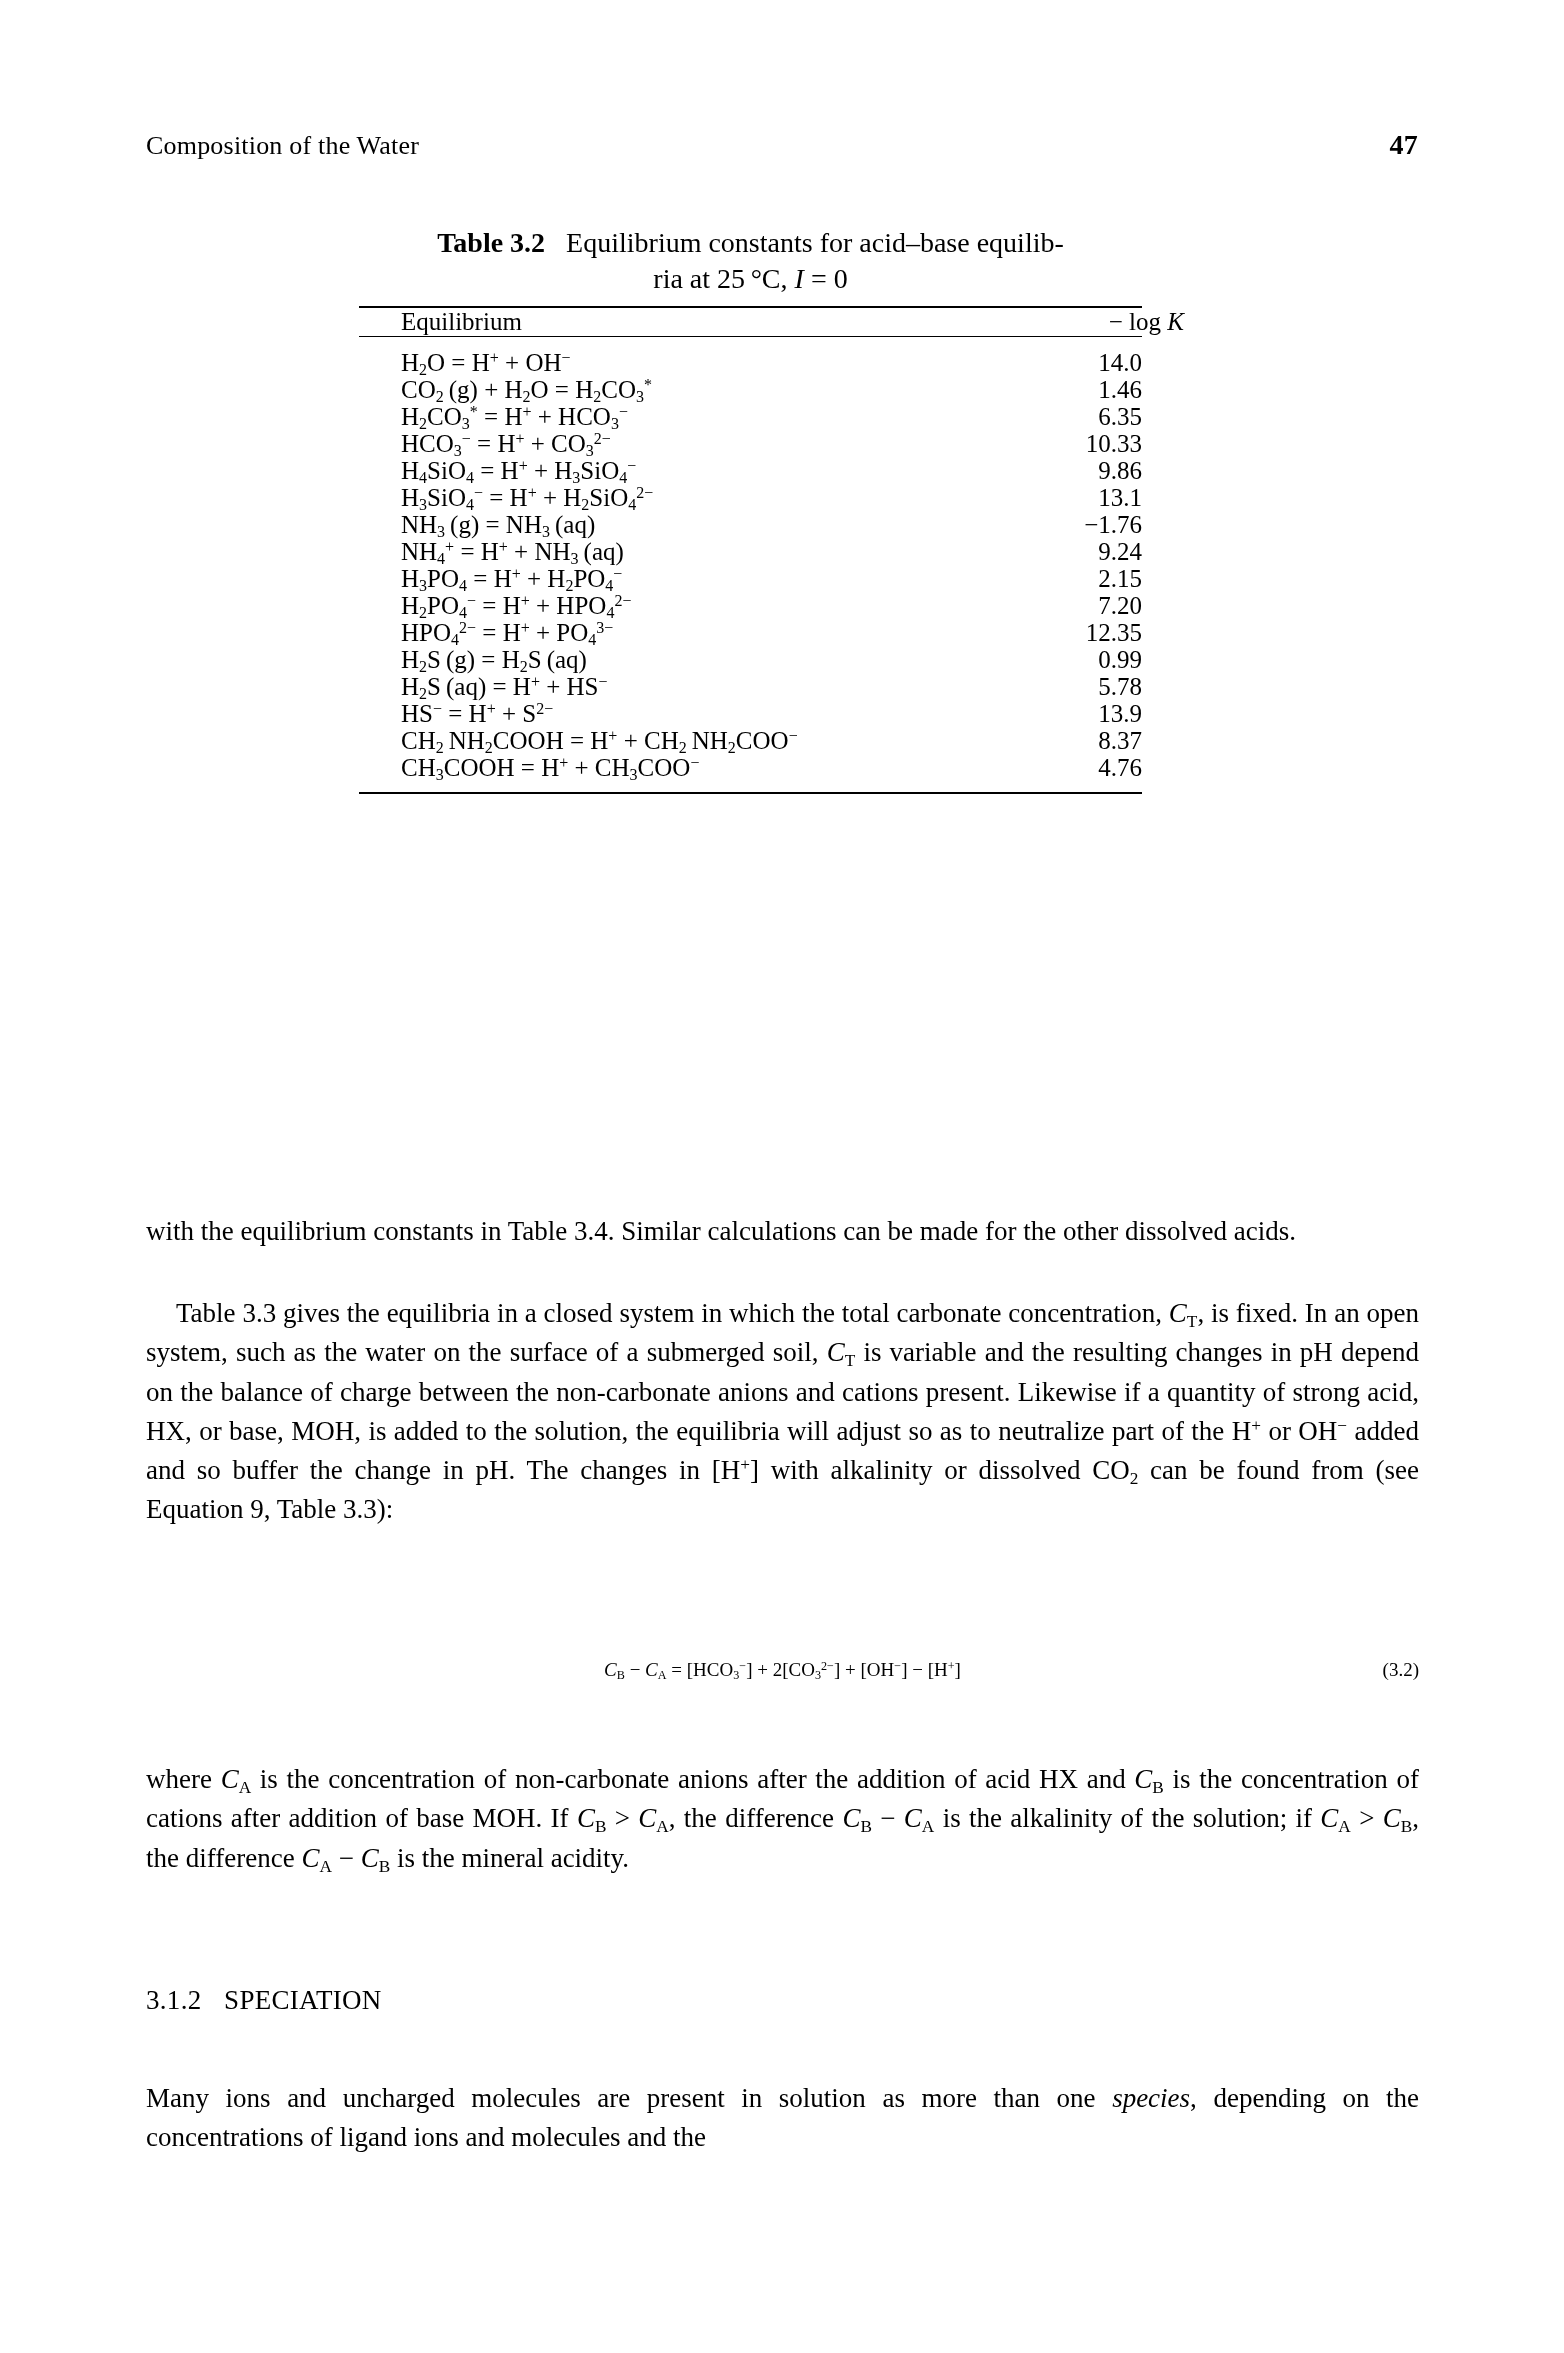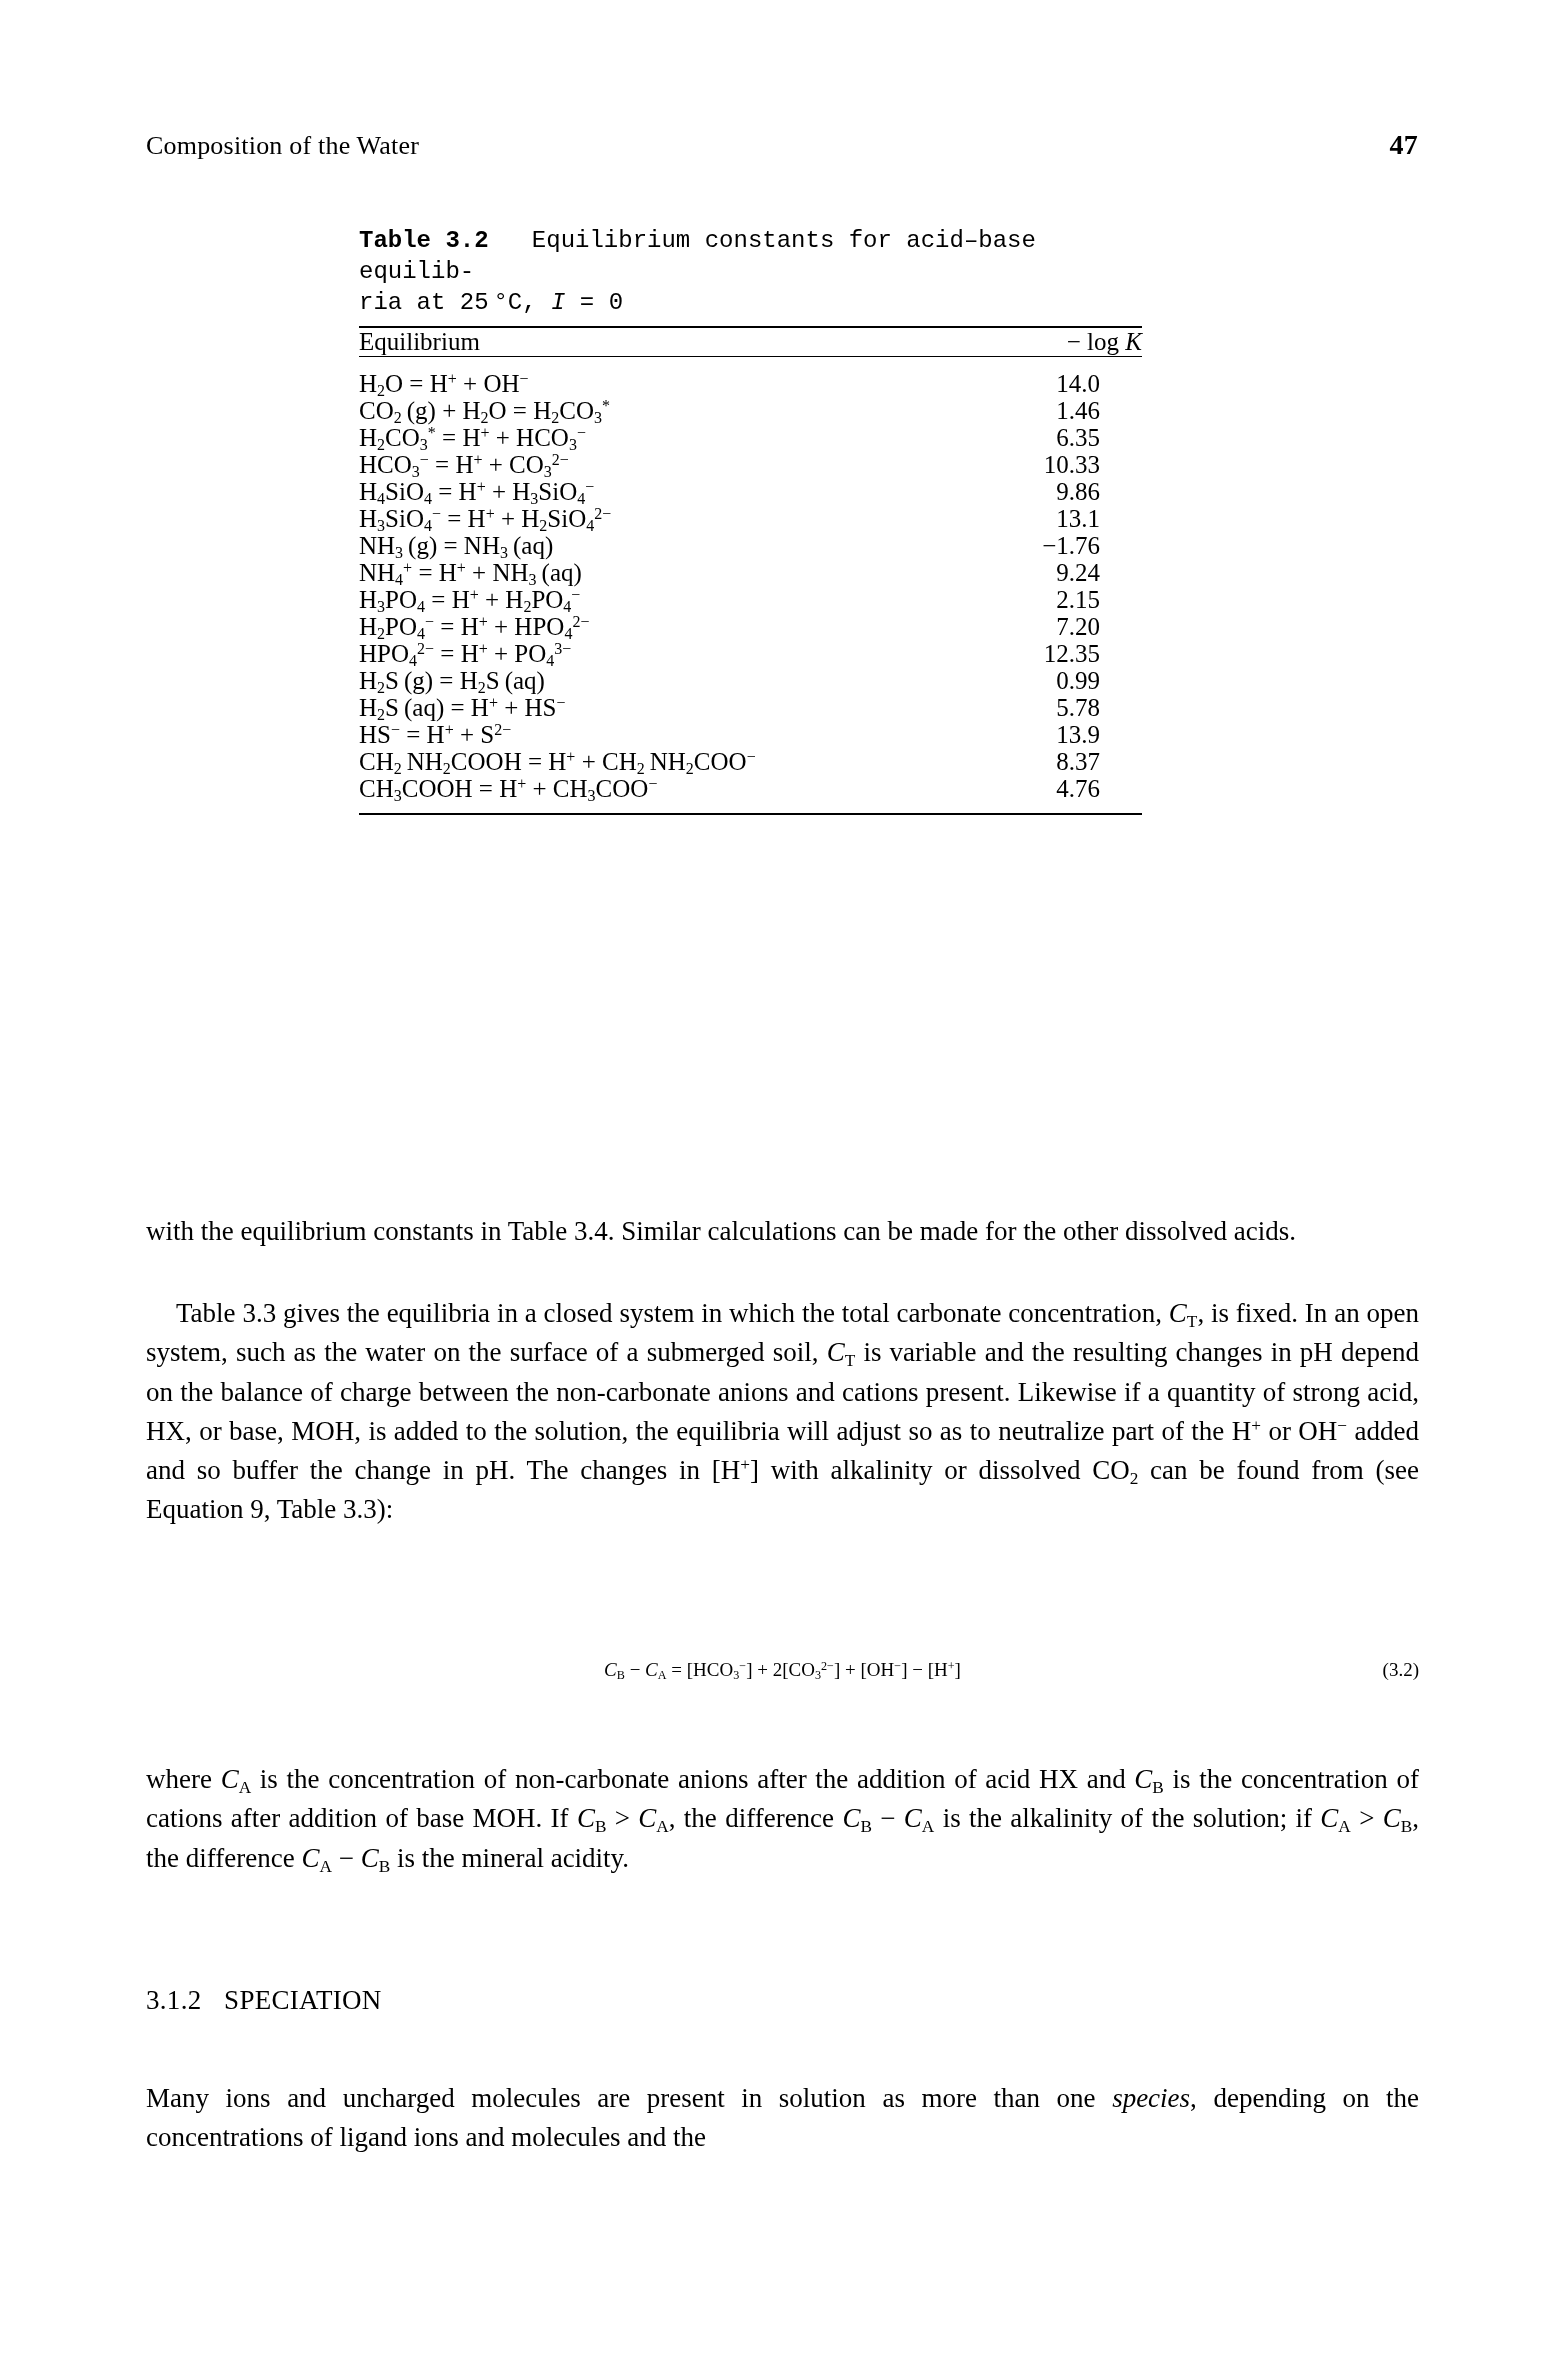--- a/index.html
+++ b/index.html
@@ -40,41 +40,41 @@
   }
 
   
   .table-block {
     position: absolute;
     left: 359px;
     top: 225px;
     width: 783px;
   }
   .tbl-caption {
-    font-size: 24px;
+    font-size: 28px;
     line-height: 1.30;
     margin-bottom: 7.8px;
-    text-align: left;
-    font-family: Liberation Mono, monospace;
+    text-align: center;
   }
   .tbl-caption .lbl {
     font-weight: bold;
   }
   .rule-thick {
     border-top: 2.8px solid #000;
     width: 100%;
   }
   .rule-thin {
     border-top: 1.7px solid #000;
     width: 100%;
   }
   table.eqtbl {
     width: 100%;
     border-collapse: collapse;
     font-size: 24.4px;
+    margin-left: 42px;
   }
   table.eqtbl th, table.eqtbl td {
     padding: 0;
     vertical-align: baseline;
   }
   .hdr-row th {
     font-weight: normal;
     padding-top: 8.7px;
     padding-bottom: 10.4px;
     font-size: 25px;

